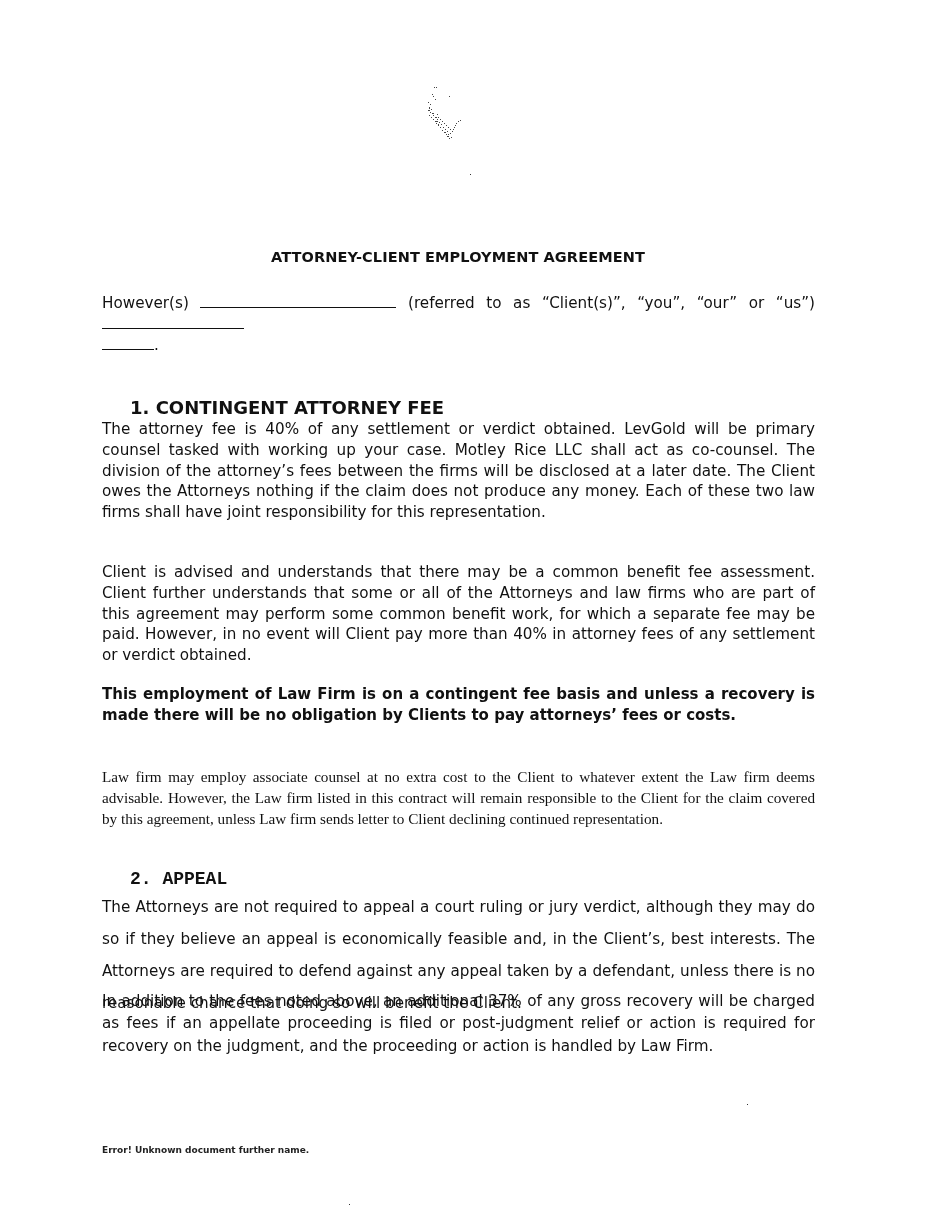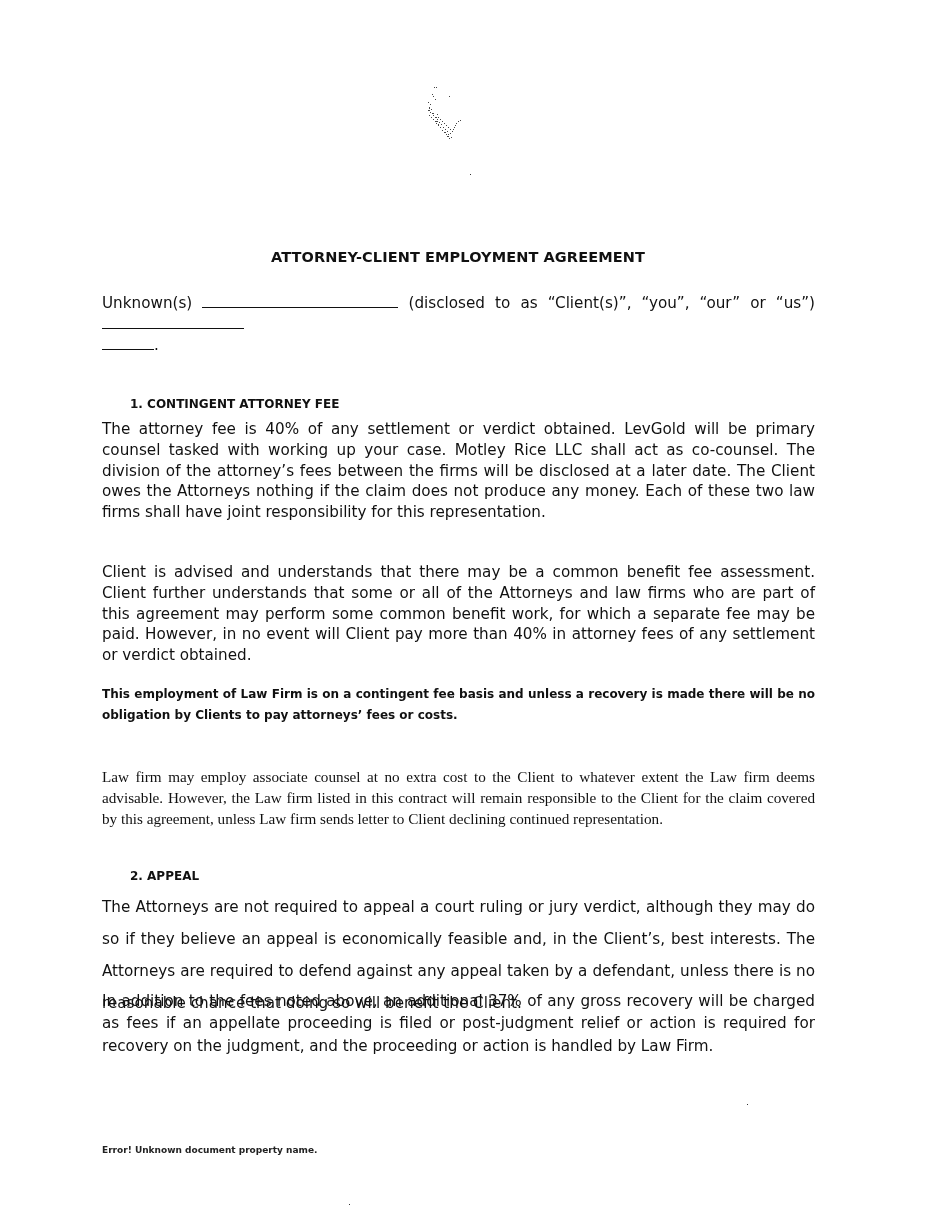--- a/index.html
+++ b/index.html
@@ -8,26 +8,26 @@
   .page { position: absolute; left: 8px; top: 0; width: 935px; height: 1203px; }
   .scan-mark { position: absolute; left: 412px; top: 85px; width: 70px; height: 70px; }
   .title { position: absolute; top: 249px; left: 0; width: 900px; text-align: center;
            font-weight: bold; font-size: 14.5px; letter-spacing: 0.1px; }
   .block { position: absolute; left: 94px; width: 713px; font-size: 15.2px; line-height: 20.8px;
            text-align: justify; }
   .intro { top: 293px; }
   .intro .line { display: block; text-align: justify; text-align-last: justify; }
   .intro .line.last { text-align-last: left; }
   .blank { display: inline-block; border-bottom: 1px solid #111; height: 14px; vertical-align: baseline; }
-  .heading { position: absolute; left: 122px; font-weight: bold; font-size: 12px; }
+  .heading { position: absolute; left: 122px; font-weight: bold; font-size: 18px; }
   .h1 { top: 397px; }
-  .h2 { top: 869px; }
+  .h2 { top: 869px; font-family: Liberation Mono, monospace; }
   .p1 { top: 419px; }
   .p2 { top: 562px; }
-  .p3 { top: 684px; font-weight: bold; font-size: 12px; line-height: 20.8px; }
+  .p3 { top: 684px; font-weight: bold; font-size: 15px; line-height: 20.8px; }
   .p4 { top: 767px; font-family: Liberation Serif, serif; }
   .p5 { top: 891px; line-height: 32px; }
   .p6 { top: 990px; line-height: 22.4px; }
   .footer { position: absolute; left: 94px; top: 1145px; font-size: 9px; font-weight: bold;
             color: #222; }
   .speck { position: absolute; width: 1px; height: 1px; background: #333; }
 </style>
 </head>
 <body>
 
@@ -87,40 +87,40 @@
         <rect x="17" y="29" width="1" height="1"></rect>
       <rect x="29" y="11" width="1" height="1"></rect>
         <rect x="3" y="74" width="1" height="1"></rect>
     </g>
   </svg>
 
   <div class="title">ATTORNEY-CLIENT EMPLOYMENT AGREEMENT</div>
 
   <div class="block intro">
     <span class="line">
-      <span>Unknown(s)</span>
+      <span>However(s)</span>
       <span class="blank" style="width:196px;"></span>
-      <span>(disclosed to as “Client(s)”, “you”, “our” or “us”)</span>
+      <span>(referred to as “Client(s)”, “you”, “our” or “us”)</span>
     </span>
     <span class="line">
       <span class="blank" style="width:142px;"></span>
     </span>
     <span class="line last">
       <span class="blank" style="width:52px;"></span><span>.</span>
     </span>
   </div>
 
   <div class="heading h1">1.  CONTINGENT ATTORNEY FEE</div>
   <div class="block p1">The attorney fee is 40% of any settlement or verdict obtained.  LevGold will be primary counsel tasked with working up your case. Motley Rice LLC shall act as co-counsel. The division of the attorney’s fees between the firms will be disclosed at a later date. The Client owes the Attorneys nothing if the claim does not produce any money.  Each of these two law firms shall have joint responsibility for this representation.</div>
   <div class="block p2">Client is advised and understands that there may be a common benefit fee assessment.  Client further understands that some or all of the Attorneys and law firms who are part of this agreement may perform some common benefit work, for which a separate fee may be paid.  However, in no event will Client pay more than 40% in attorney fees of any settlement or verdict obtained.</div>
   <div class="block p3">This employment of Law Firm is on a contingent fee basis and unless a recovery is made there will be no obligation by Clients to pay attorneys’ fees or costs.</div>
   <div class="block p4">Law firm may employ associate counsel at no extra cost to the Client to whatever extent the Law firm deems advisable.  However, the Law firm listed in this contract will remain responsible to the Client for the claim covered by this agreement, unless Law firm sends letter to Client declining continued representation.</div>
 
   <div class="heading h2">2.  APPEAL</div>
   <div class="block p5">The Attorneys are not required to appeal a court ruling or jury verdict, although they may do so if they believe an appeal is economically feasible and, in the Client’s, best interests. The Attorneys are required to defend against any appeal taken by a defendant, unless there is no reasonable chance that doing so will benefit the Client.</div>
   <div class="block p6">In addition to the fees noted above, an additional 37% of any gross recovery will be charged as fees if an appellate proceeding is filed or post-judgment relief or action is required for recovery on the judgment, and the proceeding or action is handled by Law Firm.</div>
 
-  <div class="footer">Error! Unknown document property name.</div>
+  <div class="footer">Error! Unknown document further name.</div>
 
   <div class="speck" style="left:462px;top:174px;"></div>
   <div class="speck" style="left:739px;top:1104px;"></div>
   <div class="speck" style="left:341px;top:1204px;"></div>
 </div>
 
 </body></html>

